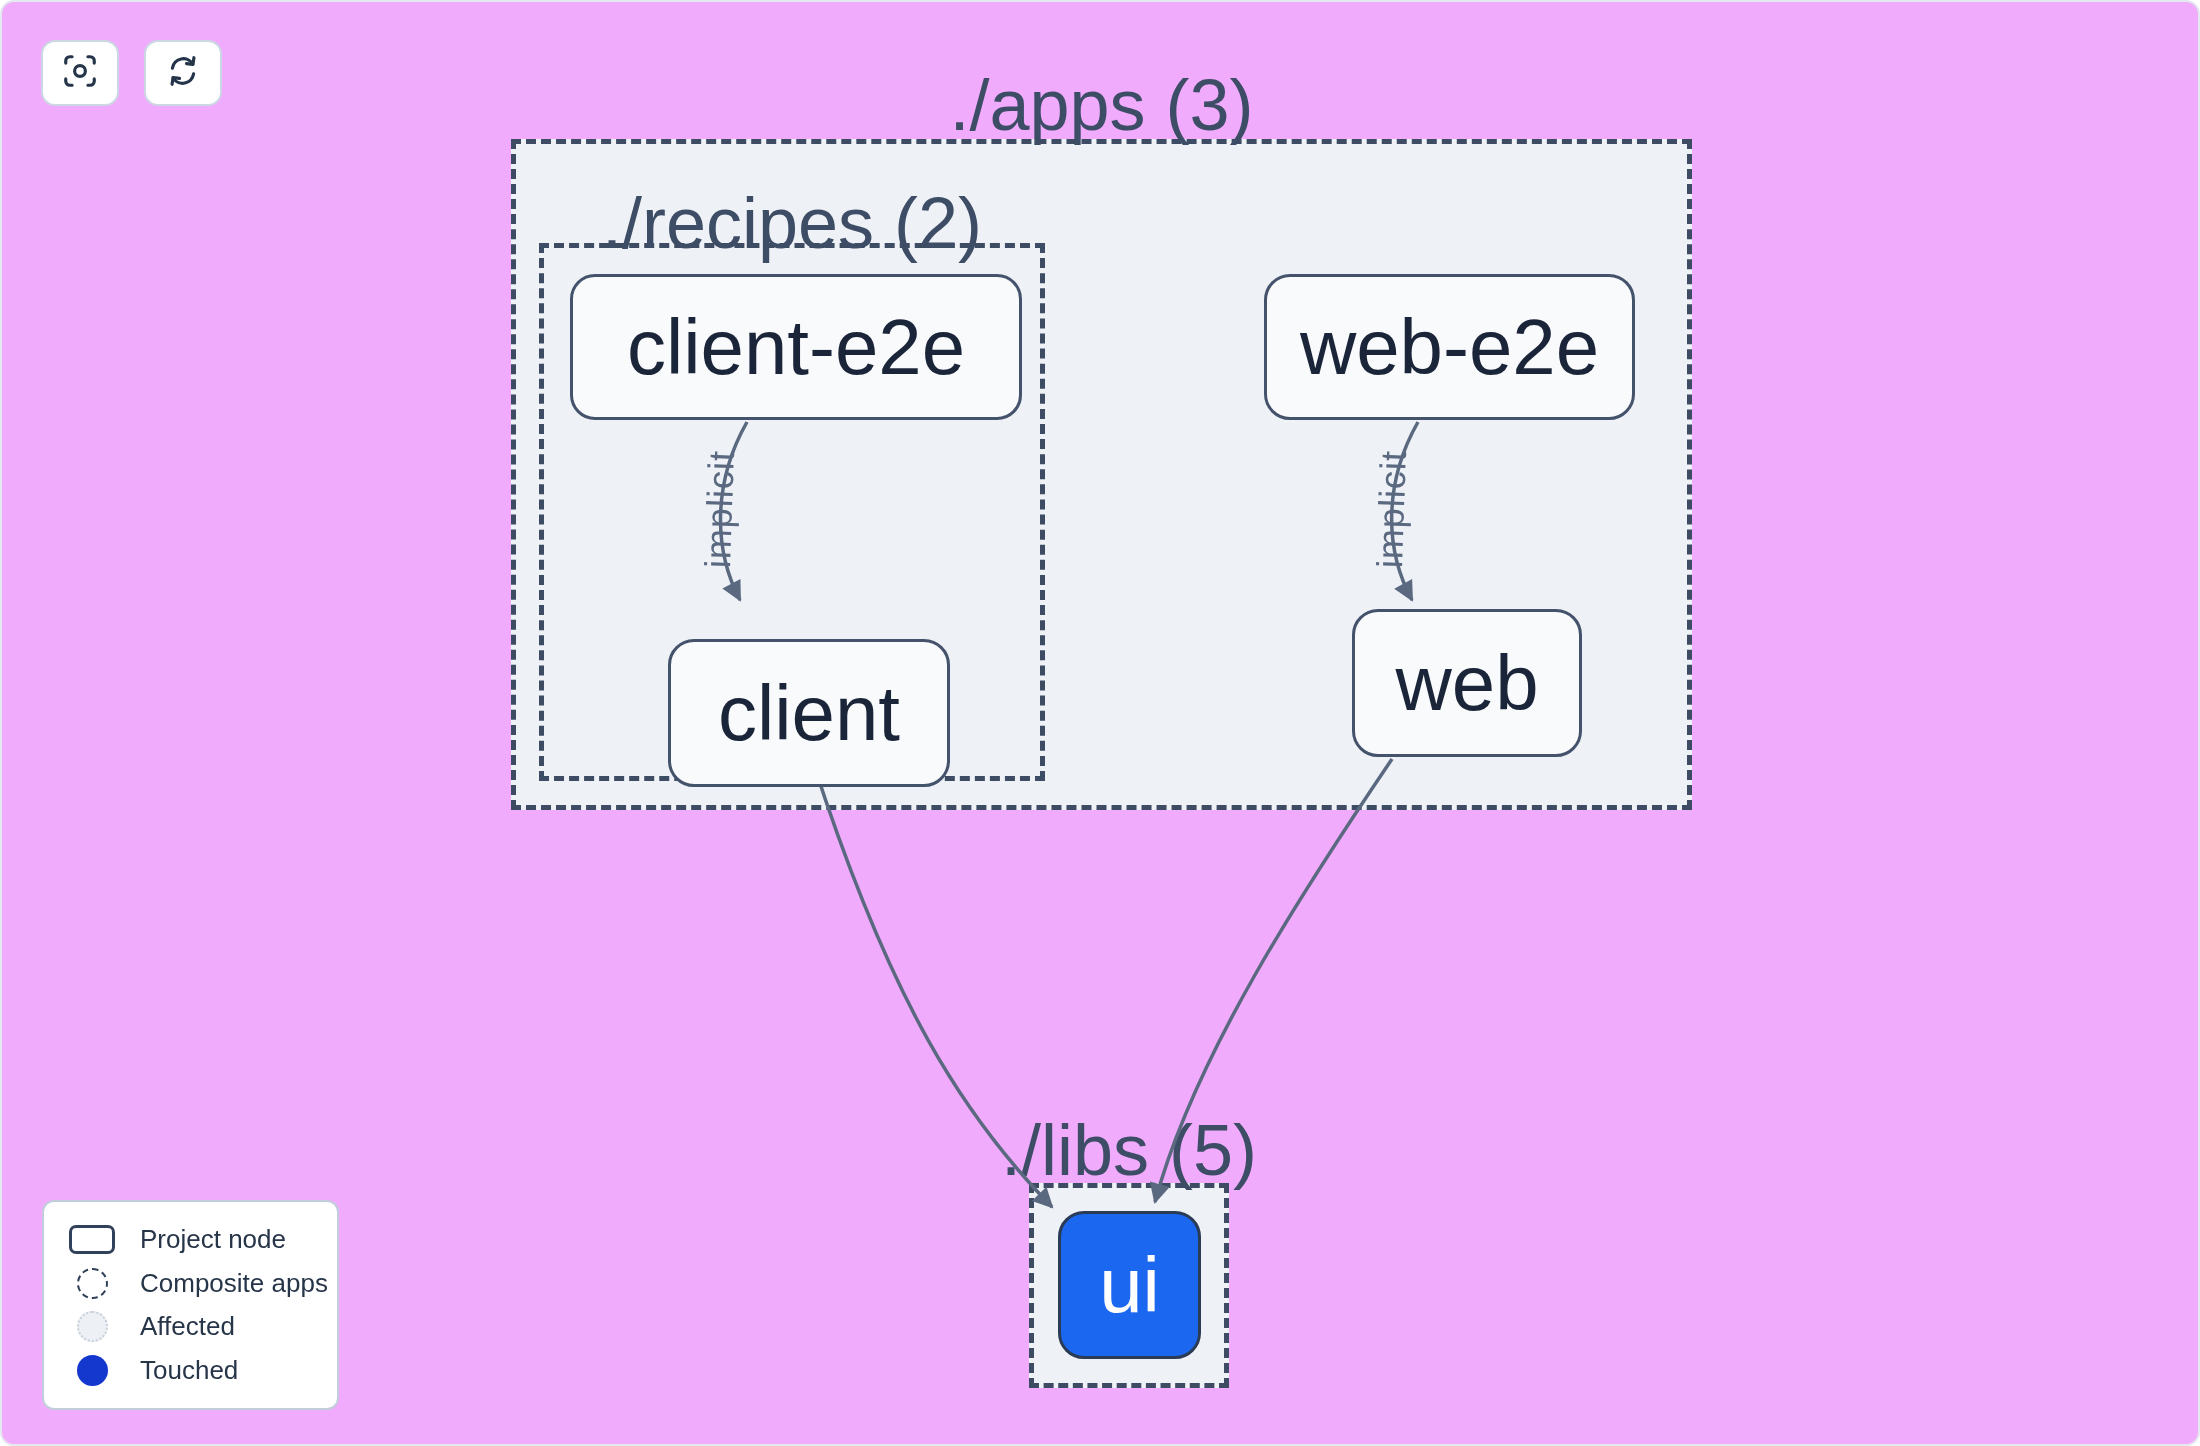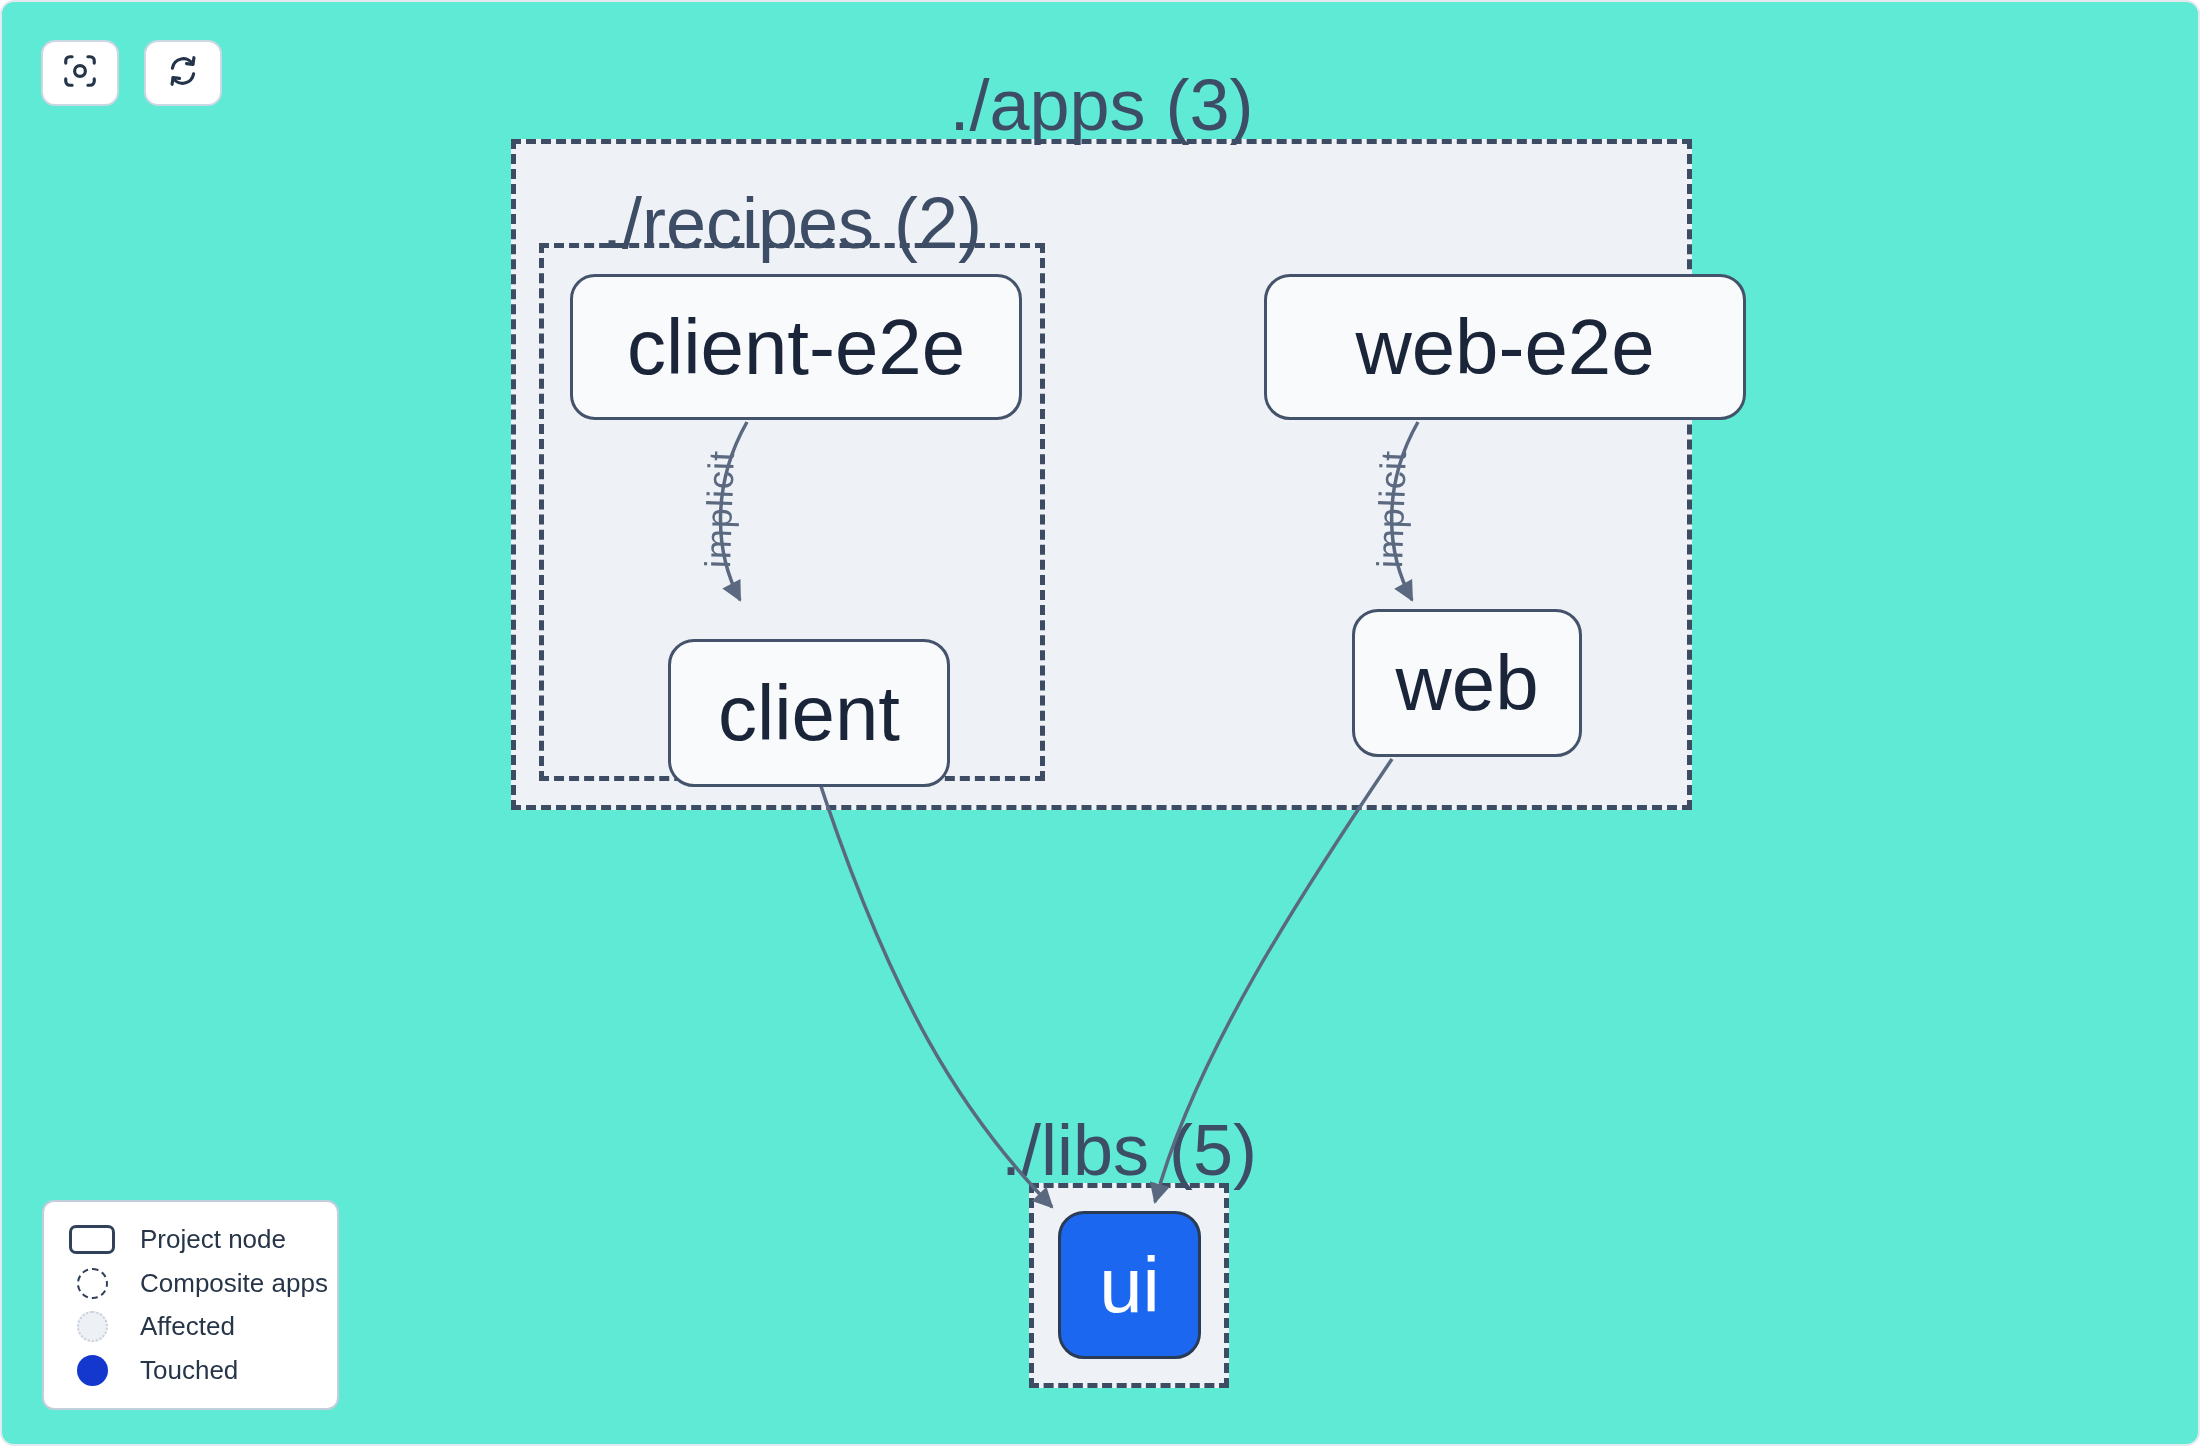--- a/index.html
+++ b/index.html
@@ -4,21 +4,21 @@
 <style>
   :root{
     --touched-node-fill:#1c67f0; --touched-legend-dot:#1438cd;
     --composite-fill:#eef1f6; --composite-border:#3d4c63;
     --node-border:#44536b; --node-fill:#f9fafc; --node-text:#1b2539;
     --edge:#5a6980; --group-label:#3e4d66;
   }
   *{box-sizing:border-box;margin:0;padding:0}
   html,body{background:#fff}
   body{font-family:"Liberation Sans","DejaVu Sans",sans-serif;}
-  .canvas{position:relative;width:2200px;height:1446px;background:#5eead4;
+  .canvas{position:relative;width:2200px;height:1446px;background:#f0abfc;
     border:2px solid #e4e9f0;border-radius:14px;overflow:hidden;}
 
   
   .group-box{position:absolute;background:var(--composite-fill);
     border:5px dashed var(--composite-border);}
   .group-label{position:absolute;font-size:72px;color:var(--group-label);
     text-align:center;line-height:1.15;white-space:nowrap;z-index:2;}
 
   
   svg.edges{position:absolute;inset:0;z-index:3;}
@@ -100,21 +100,21 @@
     <path class="edge" d="M 1416 420 C 1383 478, 1381 545, 1410 598" marker-end="url(#arrow)"></path>
     <path class="edge" d="M 810 757 C 888 1000, 962 1115, 1050 1205" marker-end="url(#arrow)"></path>
     <path class="edge" d="M 1390 757 C 1300 890, 1192 1055, 1153 1200" marker-end="url(#arrow)"></path>
   </svg>
 
   <div class="edge-label" style="left:718px;top:507px;">implicit</div>
   <div class="edge-label" style="left:1390px;top:507px;">implicit</div>
 
   <div class="node" style="left:568px;top:272px;width:452px;height:146px;border-radius:25px;">client-e2e</div>
   <div class="node" style="left:650px;top:637px;width:282px;height:148px;margin-left:16px;">client</div>
-  <div class="node" style="left:1262px;top:272px;width:482px;height:146px;">web-e2e</div>
+  <div class="node" style="left:1262px;top:272px;width:371px;height:146px;">web-e2e</div>
   <div class="node" style="left:1350px;top:607px;width:230px;height:148px;text-align:center;">web</div>
   <div class="node touched" style="left:1056px;top:1209px;width:143px;height:148px;">ui</div>
 
   <div class="legend">
     <div class="legend-row">
       <span class="legend-swatch-cell">
           <span class="sw-project"></span>
         </span>
       <span class="legend-label">Project node</span>
     </div>

